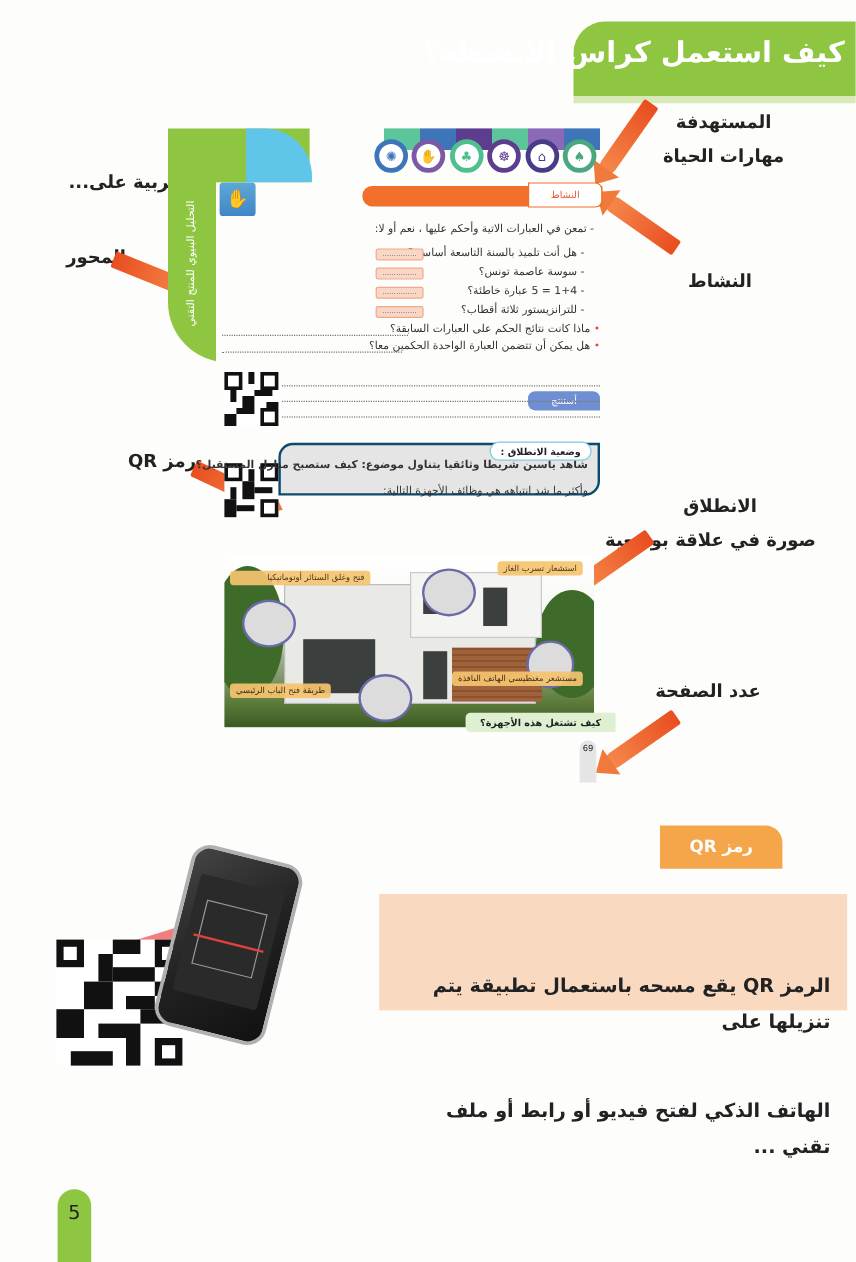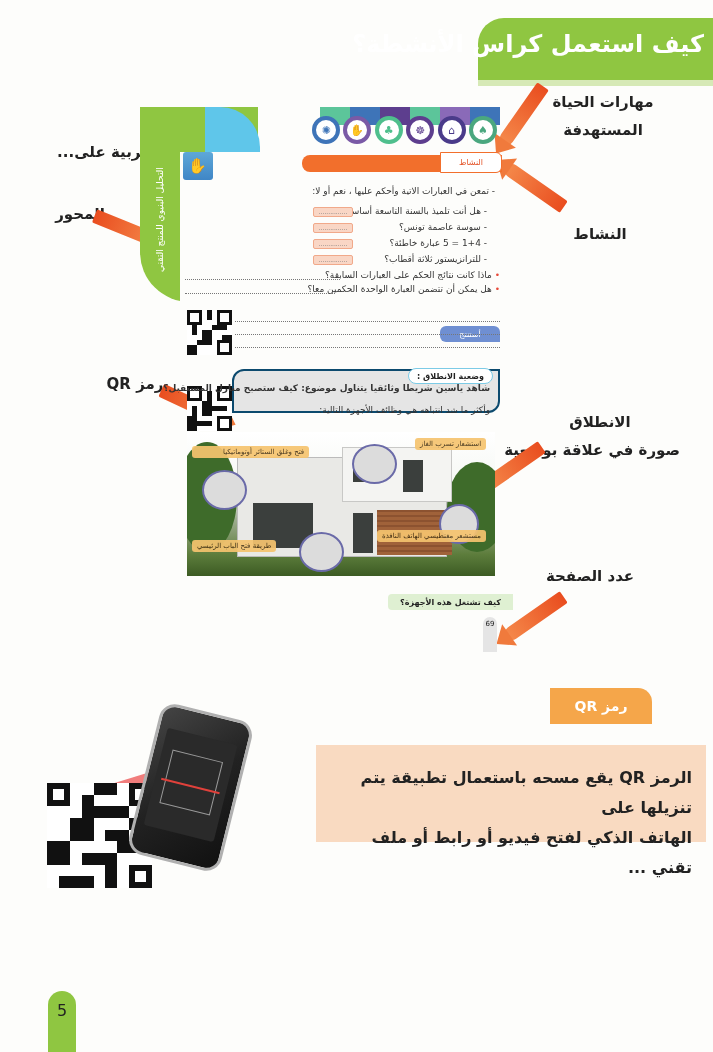--- a/index.html
+++ b/index.html
@@ -35,54 +35,54 @@
   .dots { border-bottom: 1px dotted #777; height: 8px; }
   .bullet { color: #e84a3a; }
 
   .conclude-btn { left: 440px; top: 326px; width: 60px; height: 16px; background: #6f8fd2; border-radius: 6px 6px 0 6px; color: #fff; font-size: 8px; display: flex; align-items: center; justify-content: center; }
   .qr-box { background-color: #fff; position: absolute; display: grid; grid-template-columns: repeat(9, 1fr); grid-template-rows: repeat(9, 1fr); }
   .qr-box i { display: block; }
 
   .situation-box { left: 232px; top: 369px; width: 268px; height: 44px; background: #e5e5e5; border: 2px solid #0c4a6e; border-radius: 12px 0 12px 0; }
   .situation-tag { left: 408px; top: 368px; width: 85px; height: 16px; background: #fff; border: 1px solid #7ccbe6; border-radius: 8px; font-size: 8px; color: #222; display: flex; align-items: center; justify-content: center; font-weight: bold; }
 
-  .house { left: 187px; top: 432px; width: 308px; height: 144px; background: linear-gradient(180deg, #ffffff 0%, #f3f6f1 45%, #9fae92 60%, #5d7d3c 85%, #3c5b23 100%); overflow: hidden; text-decoration: underline; }
+  .house { left: 187px; top: 462px; width: 308px; height: 144px; background: linear-gradient(180deg, #ffffff 0%, #f3f6f1 45%, #9fae92 60%, #5d7d3c 85%, #3c5b23 100%); overflow: hidden; text-decoration: underline; }
   .house-body { position: absolute; left: 50px; top: 25px; width: 210px; height: 100px; background: #e9e9e6; border: 1px solid #bbb; }
   .house-upper { position: absolute; left: 105px; top: 0; width: 110px; height: 55px; background: #f4f4f2; border: 1px solid #c8c8c6; }
   .garage { position: absolute; left: 190px; top: 78px; width: 75px; height: 45px; background: repeating-linear-gradient(0deg, #a0623a 0 3px, #8c5230 3px 5px); }
   .window { position: absolute; background: #3b3f3d; }
   .tree { position: absolute; border-radius: 50%; background: #3e6b2a; }
   .bubble { position: absolute; border-radius: 50%; border: 2px solid #6a6aa8; background: #dcdcdc; }
   .house-label { position: absolute; background: #f6c46f; color: #3a2a10; font-size: 7px; padding: 2px 5px; border-radius: 3px; white-space: nowrap; opacity: 0.92; }
 
   .how-box { left: 372px; top: 594px; width: 125px; height: 16px; background: #dff0d2; border-radius: 4px 0 0 4px; font-size: 8px; font-weight: bold; color: #222; display: flex; align-items: center; justify-content: center; margin-left: 16px; }
   .pagenum-small { left: 483px; top: 617px; width: 14px; height: 35px; background: #e5e5e5; border-radius: 7px 7px 0 0; font-size: 7px; color: #222; text-align: center; padding-top: 3px; direction: ltr; }
 
   
   .qr-tag { left: 550px; top: 688px; width: 102px; height: 36px; background: #f5a64a; border-radius: 0 14px 0 0; color: #fff; font-size: 14px; font-weight: bold; display: flex; align-items: center; justify-content: center; }
   .qr-info { left: 316px; top: 745px; width: 390px; height: 97px; background: #f9dac1; padding: 18px 14px 0 14px; }
-  .qr-info p { font-size: 16px; font-weight: bold; color: #222; line-height: 30px; text-align: right; }
+  .qr-info p { font-size: 16px; font-weight: bold; color: #222; line-height: 30px; text-align: right; margin-top: 44px; }
 
   .phone { left: 143px; top: 710px; width: 95px; height: 155px; background: linear-gradient(135deg, #444 0%, #222 50%, #111 100%); border: 3px solid #b0b0b0; border-radius: 16px; transform: rotate(14deg); }
   .phone-screen { position: absolute; left: 8px; top: 22px; width: 72px; height: 100px; background: #2a2a2a; border-radius: 3px; }
   .scan-line { position: absolute; left: 6px; top: 50px; width: 60px; height: 2px; background: #e0413b; }
   .beam { left: 48px; top: 748px; width: 180px; height: 100px; background: rgba(235, 70, 70, 0.7); clip-path: polygon(100% 0, 100% 30%, 0 100%, 10% 50%); }
 
   .page-num { left: 48px; top: 991px; width: 28px; height: 61px; background: #8fc641; border-radius: 14px 14px 0 0; font-size: 16px; color: #222; text-align: center; padding-top: 10px; direction: ltr; }
 </style>
 </head>
 <body>
 
 <div class="abs title-banner">
   <span>كيف استعمل كراس الأنشطة؟</span>
 </div>
 
 <div class="abs callout" style="left:548px; top:88px; width:110px;">
+  <div>المستهدفة</div>
   <div>مهارات الحياة</div>
-  <div>المستهدفة</div>
 </div>
 <div class="abs arrow" style="left:488px; top:108px; transform: rotate(125deg);"></div>
 
 <div class="abs callout" style="left:560px; top:220px; width:80px;">النشاط</div>
 <div class="abs arrow" style="left:500px; top:180px; transform: rotate(-145deg);"></div>
 
 <div class="abs callout" style="left:58px; top:138px; width:100px;">التربية على...</div>
 <div class="abs arrow" style="left:142px; top:160px; transform: rotate(30deg);"></div>
 
 <div class="abs callout" style="left:50px; top:200px; width:60px;">المحور</div>

